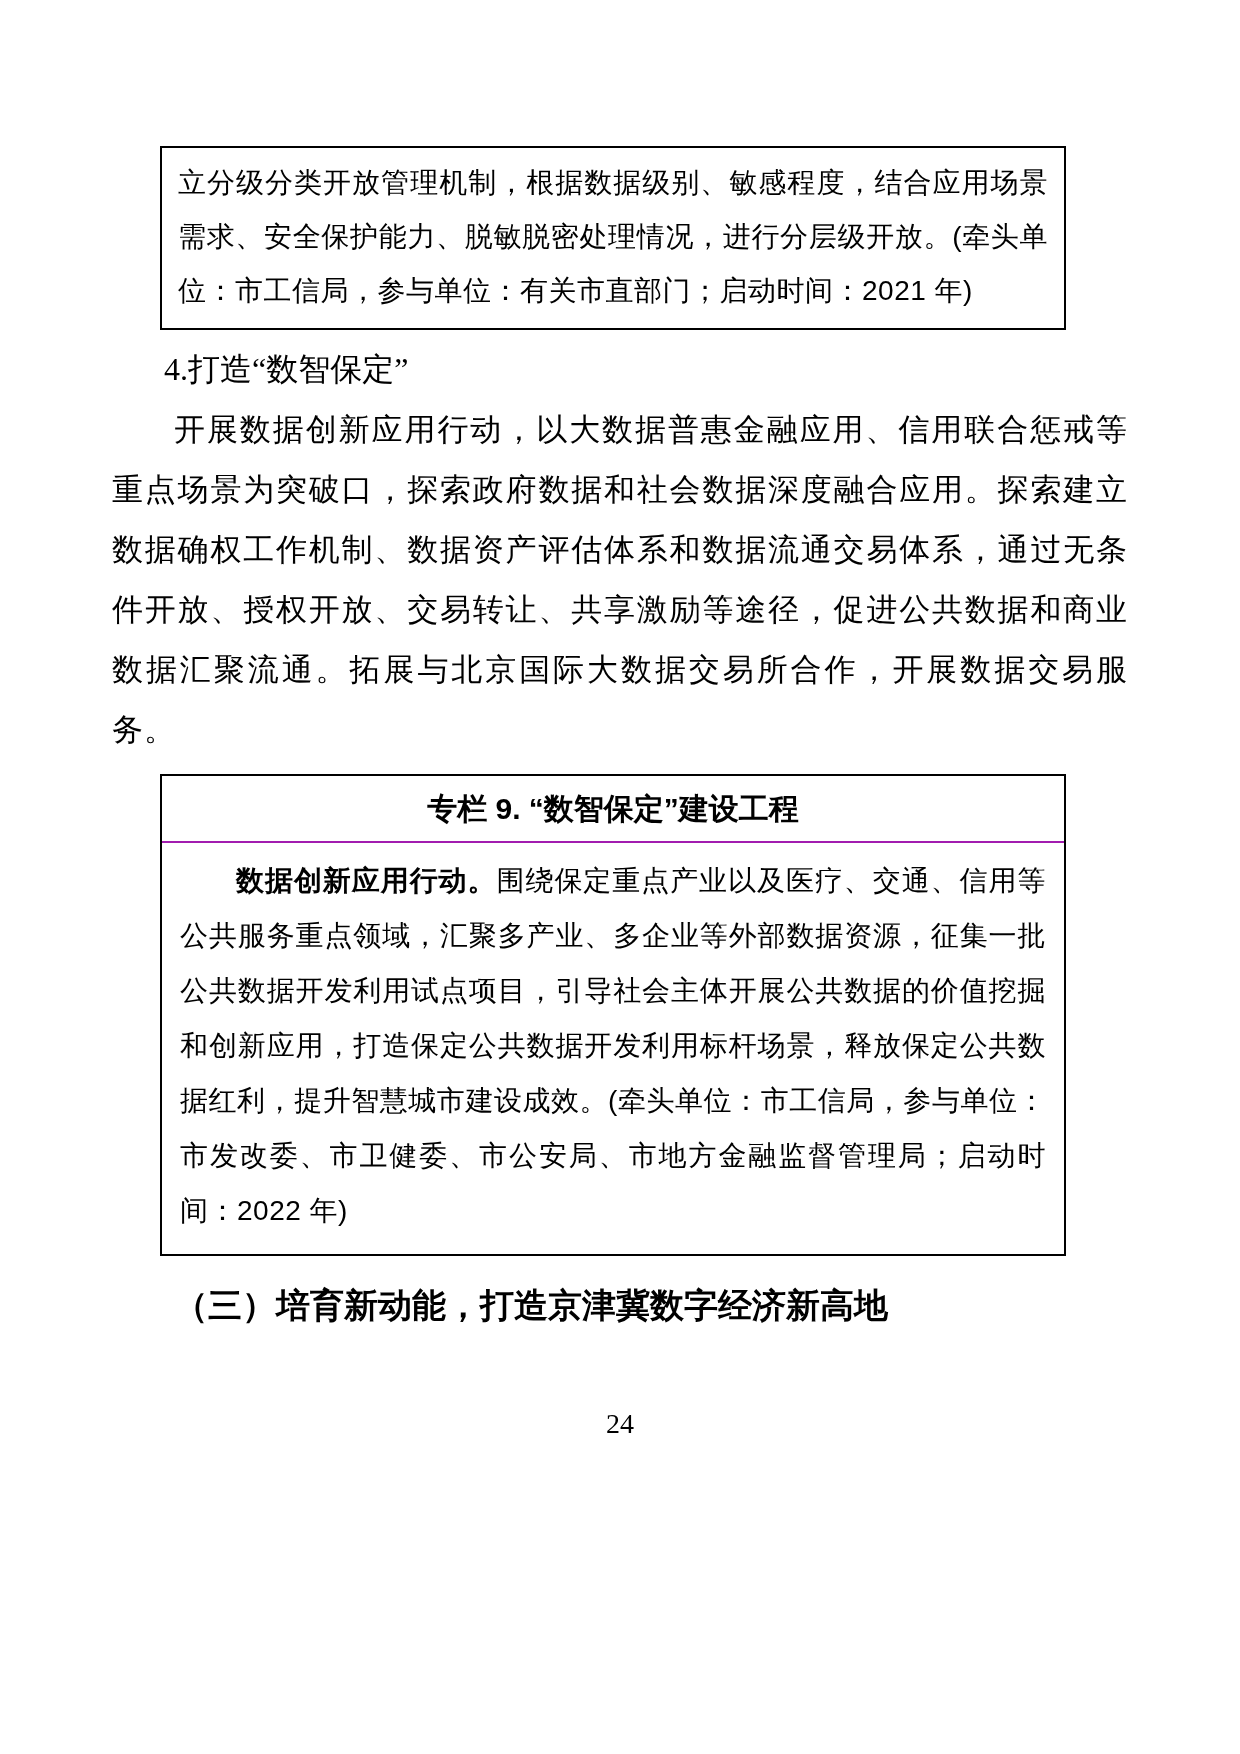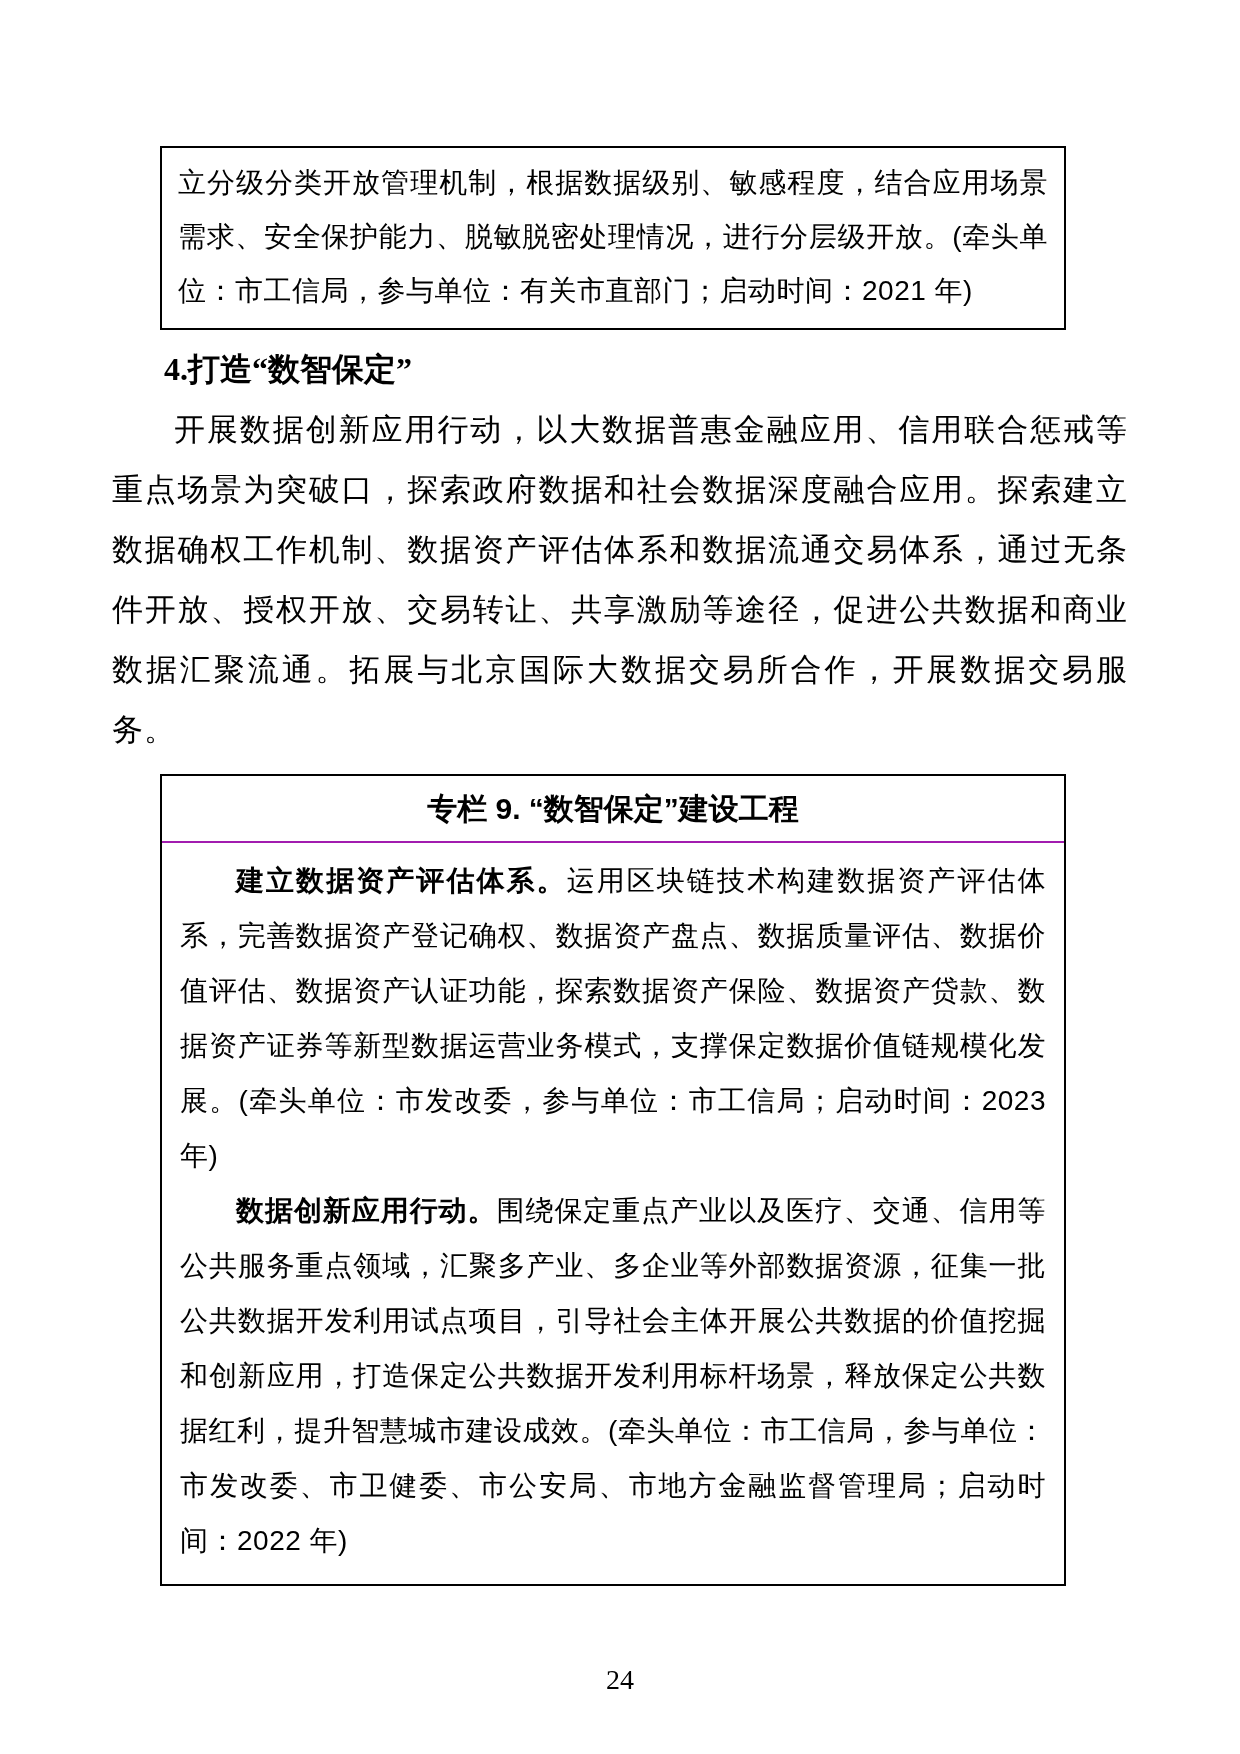--- a/index.html
+++ b/index.html
@@ -33,21 +33,21 @@
     padding: 8px 16px 10px 16px;
     font-family: "Liberation Sans", "DejaVu Sans", sans-serif;
     font-size: 28px;
     line-height: 54px;
     letter-spacing: 0.5px;
     text-align: justify;
   }
 
   
   .h-sub {
-    font-weight: bold;
+    font-weight: normal;
     font-size: 32px;
     line-height: 46px;
     margin: 16px 0 0 52px;
     font-family: "Liberation Serif", "DejaVu Serif", serif;
   }
 
   
   .body-para {
     font-size: 31px;
     line-height: 60px;
@@ -113,21 +113,21 @@
     <span>立分级分类开放管理机制，根据数据级别、敏感程度，结合应用场景需求、安全保护能力、脱敏脱密处理情况，进行分层级开放。(牵头单位：市工信局，参与单位：有关市直部门；启动时间：2021 年)</span>
   </div>
 
   <div class="h-sub">4.打造“数智保定”</div>
 
   <p class="body-para">开展数据创新应用行动，以大数据普惠金融应用、信用联合惩戒等重点场景为突破口，探索政府数据和社会数据深度融合应用。探索建立数据确权工作机制、数据资产评估体系和数据流通交易体系，通过无条件开放、授权开放、交易转让、共享激励等途径，促进公共数据和商业数据汇聚流通。拓展与北京国际大数据交易所合作，开展数据交易服务。</p>
 
   <div class="outline-box column-box">
     <div class="column-title">专栏 9. “数智保定”建设工程</div>
     <div class="column-body">
-      <p><span class="lead">建立数据资产评估体系。</span><span>运用区块链技术构建数据资产评估体系，完善数据资产登记确权、数据资产盘点、数据质量评估、数据价值评估、数据资产认证功能，探索数据资产保险、数据资产贷款、数据资产证券等新型数据运营业务模式，支撑保定数据价值链规模化发展。(牵头单位：市发改委，参与单位：市工信局；启动时间：2023 年)</span></p>
       <p><span class="lead">数据创新应用行动。</span><span>围绕保定重点产业以及医疗、交通、信用等公共服务重点领域，汇聚多产业、多企业等外部数据资源，征集一批公共数据开发利用试点项目，引导社会主体开展公共数据的价值挖掘和创新应用，打造保定公共数据开发利用标杆场景，释放保定公共数据红利，提升智慧城市建设成效。(牵头单位：市工信局，参与单位：市发改委、市卫健委、市公安局、市地方金融监督管理局；启动时间：2022 年)</span></p>
     </div>
   </div>
 
+  <div class="h-major">（三）培育新动能，打造京津冀数字经济新高地</div>
 
   <div class="page-number">24</div>
 
 </div>
 
 </body></html>

